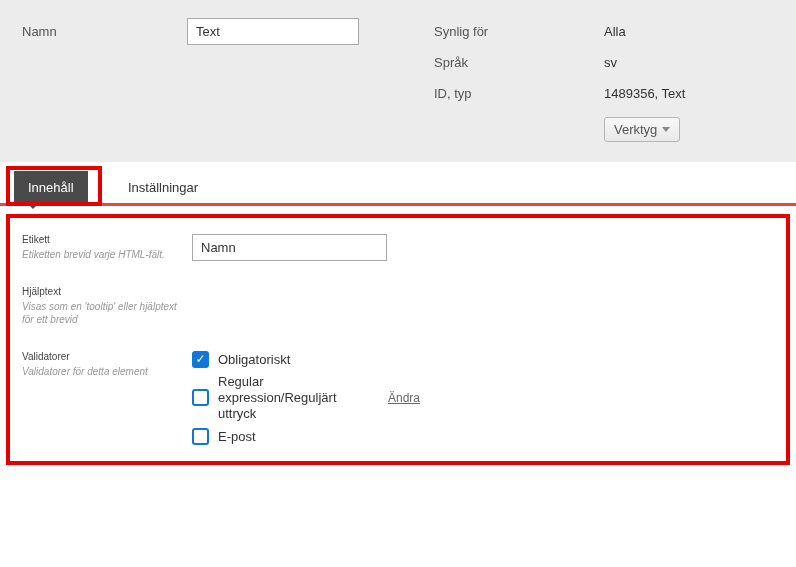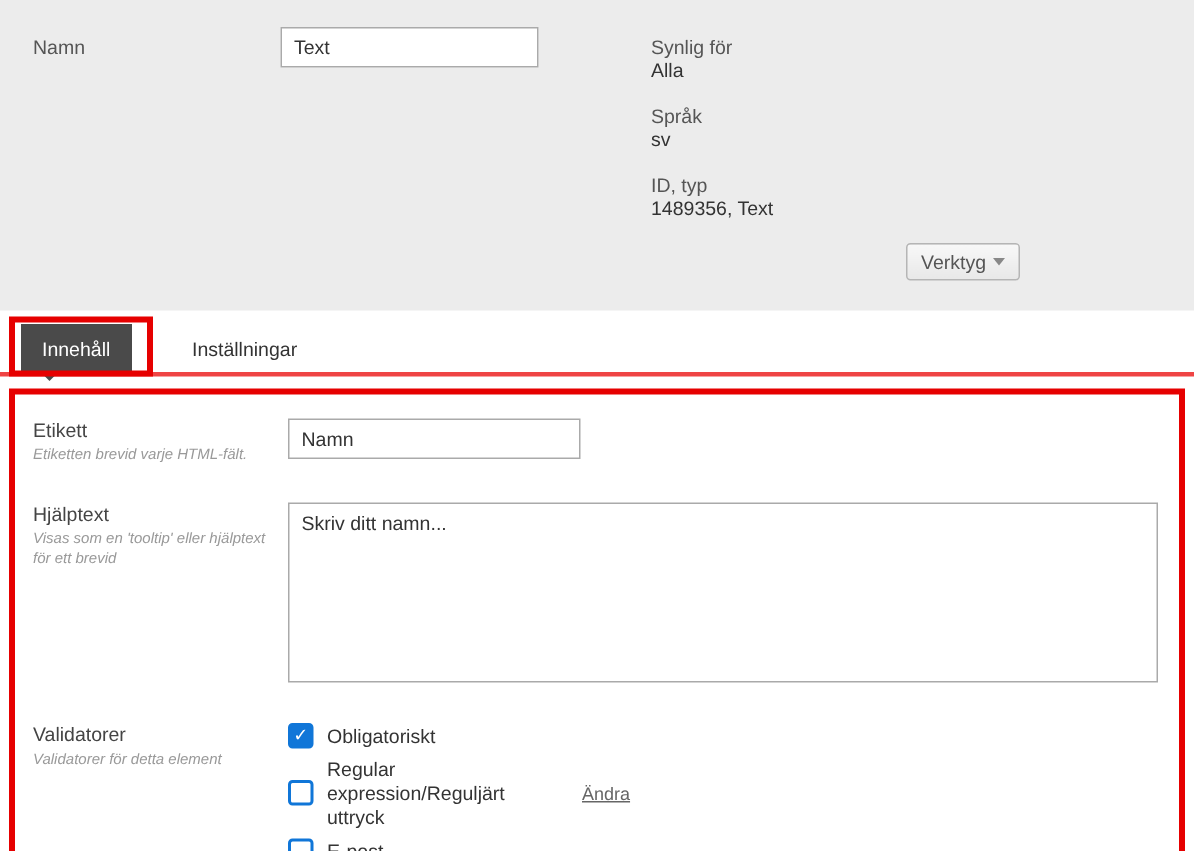--- a/index.html
+++ b/index.html
@@ -4,37 +4,37 @@
 <style>
 * { box-sizing: border-box; margin: 0; padding: 0; }
 body { font-family: "Segoe UI", Tahoma, Verdana, sans-serif; font-size: 13px; color: #333; background: #fff; width: 796px; }
 .header-panel { background: #ececec; padding: 18px 22px 20px 22px; }
 .header-row { display: flex; align-items: flex-start; }
 .header-left { display: flex; flex: 1; }
 .header-label { width: 165px; color: #555; font-size: 13px; padding-top: 6px; }
 .text-input { background: #fff; border: 1px solid #aaa; padding: 5px 8px; font-size: 13px; color: #333; font-family: inherit; }
 .name-input { width: 172px; }
 .header-right { width: 340px; }
-.meta-row { display: flex; padding: 6px 0 10px 0; flex-direction: column; }
+.meta-row { display: flex; padding: 6px 0 10px 0; }
 .meta-label { width: 170px; color: #555; }
 .meta-value { color: #333; }
 .tools-row { padding-top: 6px; padding-left: 170px; }
 .tools-btn { background: linear-gradient(#f8f8f8,#e8e8e8); border: 1px solid #b5b5b5; border-radius: 3px; padding: 4px 9px; font-size: 13px; color: #555; cursor: pointer; display: inline-flex; align-items: center; gap: 5px; font-family: inherit; }
 .chev { width: 0; height: 0; border-left: 4px solid transparent; border-right: 4px solid transparent; border-top: 5px solid #888; display: inline-block; }
 .tabs-wrap { position: relative; height: 44px; border-bottom: 3px solid #ef4444; }
 .tab { position: absolute; bottom: -1px; padding: 9px 14px; font-size: 13px; cursor: pointer; }
 .tab-active { background: #4a4a4a; color: #fff; left: 14px; }
 .tab-active::after { content:""; position:absolute; bottom:-5px; left:14px; width:0; height:0; border-left:5px solid transparent; border-right:5px solid transparent; border-top:5px solid #4a4a4a; }
 .tab-inactive { left: 114px; color: #333; background: transparent; }
 .hl-tab { position: absolute; left: 6px; top: 4px; width: 96px; height: 40px; border: 4px solid #e60000; pointer-events: none; }
 .content-area { position: relative; padding: 28px 22px 18px 22px; }
 .hl-content { position: absolute; left: 6px; right: 6px; top: 8px; bottom: 4px; border: 4px solid #e60000; pointer-events: none; }
 .form-row { display: flex; margin-bottom: 24px; }
 .form-label-col { width: 170px; padding-right: 12px; }
-.form-label { color: #444; font-size: 13px; margin-bottom: 3px; }
+.form-label { color: #444; font-size: 10px; margin-bottom: 3px; }
 .form-help { color: #999; font-size: 10px; font-style: italic; line-height: 1.35; }
 .form-field-col { flex: 1; }
 .etikett-input { width: 195px; }
 .help-textarea { width: 580px; height: 120px; resize: none; font-family: inherit; }
 .validator-row { display: flex; align-items: center; margin-bottom: 6px; }
 .cb { width: 17px; height: 17px; border-radius: 3px; margin-right: 9px; flex-shrink: 0; display: inline-flex; align-items: center; justify-content: center; cursor: pointer; }
 .cb-unchecked { background: #fff; border: 2px solid #1076d8; }
 .cb-checked { background: #1076d8; border: 2px solid #1076d8; }
 .check { color: #fff; font-size: 12px; line-height: 1; }
 .val-label { color: #333; font-size: 13px; }
@@ -91,23 +91,20 @@
     <div class="form-field-col">
       <input class="text-input etikett-input" value="Namn" style="">
     </div>
   </div>
 
   <div class="form-row">
     <div class="form-label-col">
       <div class="form-label">Hjälptext</div>
       <div class="form-help">Visas som en 'tooltip' eller hjälptext för ett brevid</div>
     </div>
-    <div class="form-field-col">
-      <textarea class="text-input help-textarea" style="">Skriv ditt namn...</textarea>
-    </div>
   </div>
 
   <div class="form-row" style="margin-bottom:0;">
     <div class="form-label-col">
       <div class="form-label">Validatorer</div>
       <div class="form-help">Validatorer för detta element</div>
     </div>
     <div class="form-field-col">
       <div class="validator-row">
         <span class="cb cb-checked">

